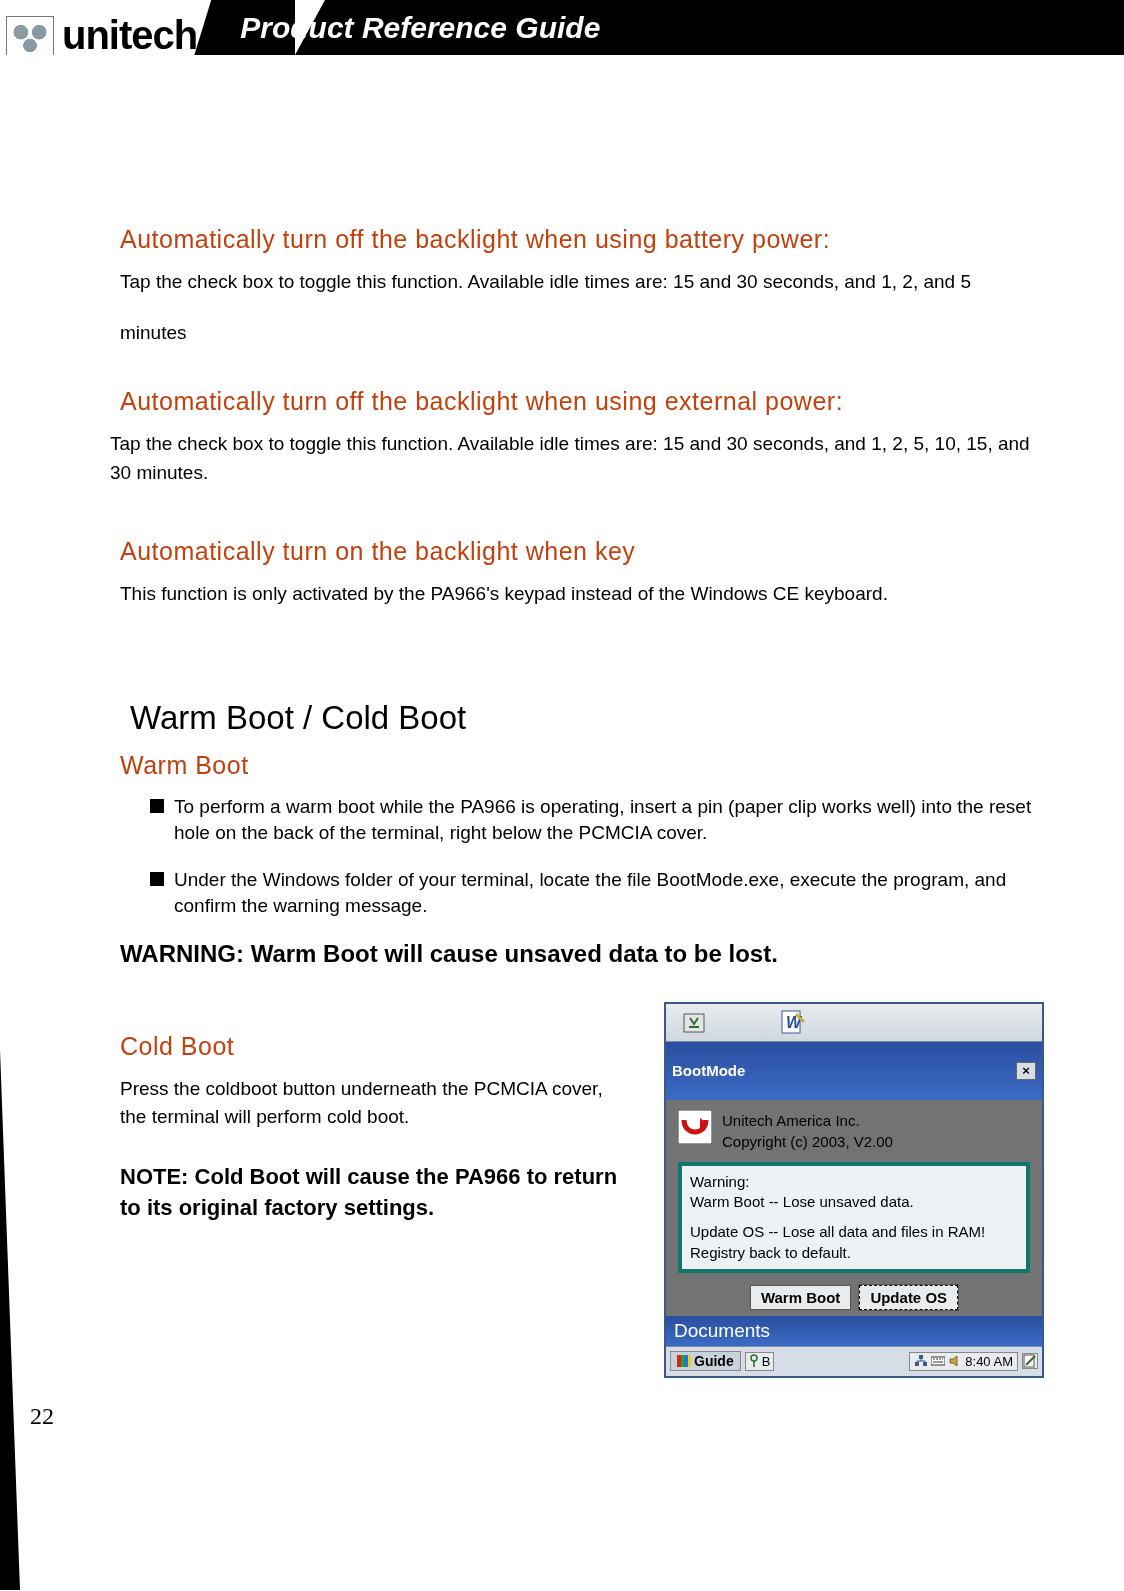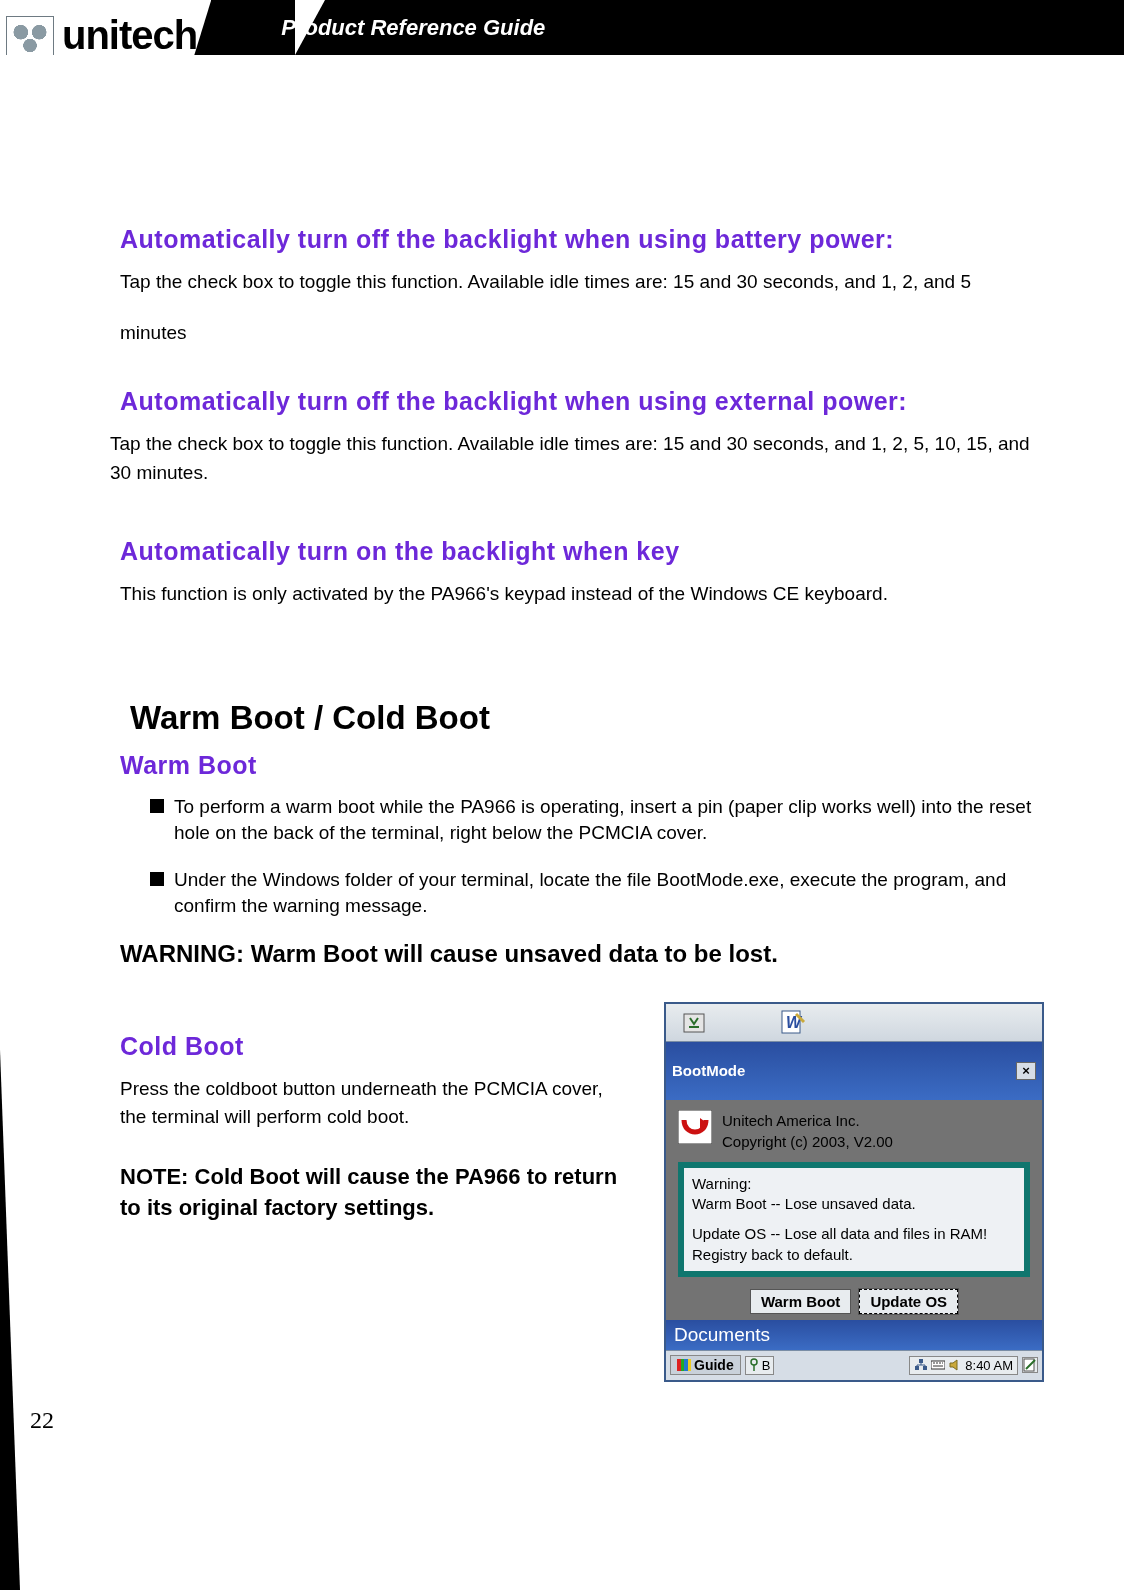--- a/index.html
+++ b/index.html
@@ -36,52 +36,52 @@
       radial-gradient(circle at 70% 40%, #8a9aa3 18%, transparent 19%),
       radial-gradient(circle at 50% 75%, #8a9aa3 18%, transparent 19%);
     border: 1px solid #6e7a82;
   }
   .logo-text {
     font-size: 40px;
     font-weight: 700;
     letter-spacing: -1px;
   }
   .header-title {
-    font-size: 22px;
+    font-size: 30px;
     font-weight: 700;
     font-style: italic;
-    margin-left: 70px;
+    margin-left: 29px;
   }
   .triangle-gap {
     position: absolute;
     left: 295px;
     top: 0;
     width: 0; height: 0;
     border-top: 55px solid #fff;
     border-right: 30px solid transparent;
   }
   .page {
     padding: 140px 80px 60px 120px;
     position: relative;
   }
   .h2 {
     font-size: 25px;
-    font-weight: 700;
+    font-weight: 400;
     letter-spacing: 0.5px;
     margin: 30px 0 14px 0;
-    color: #6d28d9;
+    color: #c2410c;
   }
   .body-text {
     font-size: 19px;
     line-height: 1.5;
     margin: 8px 0;
   }
   .section-title {
     font-size: 33px;
-    font-weight: 700;
+    font-weight: 400;
     margin: 90px 0 14px 10px;
   }
   .bullet-row {
     display: flex;
     margin: 8px 0 20px 30px;
   }
   .bullet-square {
     width: 14px;
     height: 14px;
     background: #000;
@@ -169,21 +169,21 @@
   .bm-about {
     display: flex;
     gap: 10px;
     margin-bottom: 10px;
   }
   .bm-unilogo {
     width: 34px; height: 34px;
   }
   .bm-about-lines { font-size: 15px; line-height: 1.4; }
   .bm-warnbox {
-    border: 6px solid #0f766e;
+    border: 4px solid #0f766e;
     background: #eef1f4;
     padding: 6px 8px;
     font-size: 15px;
     line-height: 1.35;
   }
   .bm-buttons {
     display: flex;
     justify-content: center;
     gap: 8px;
     margin-top: 12px;

